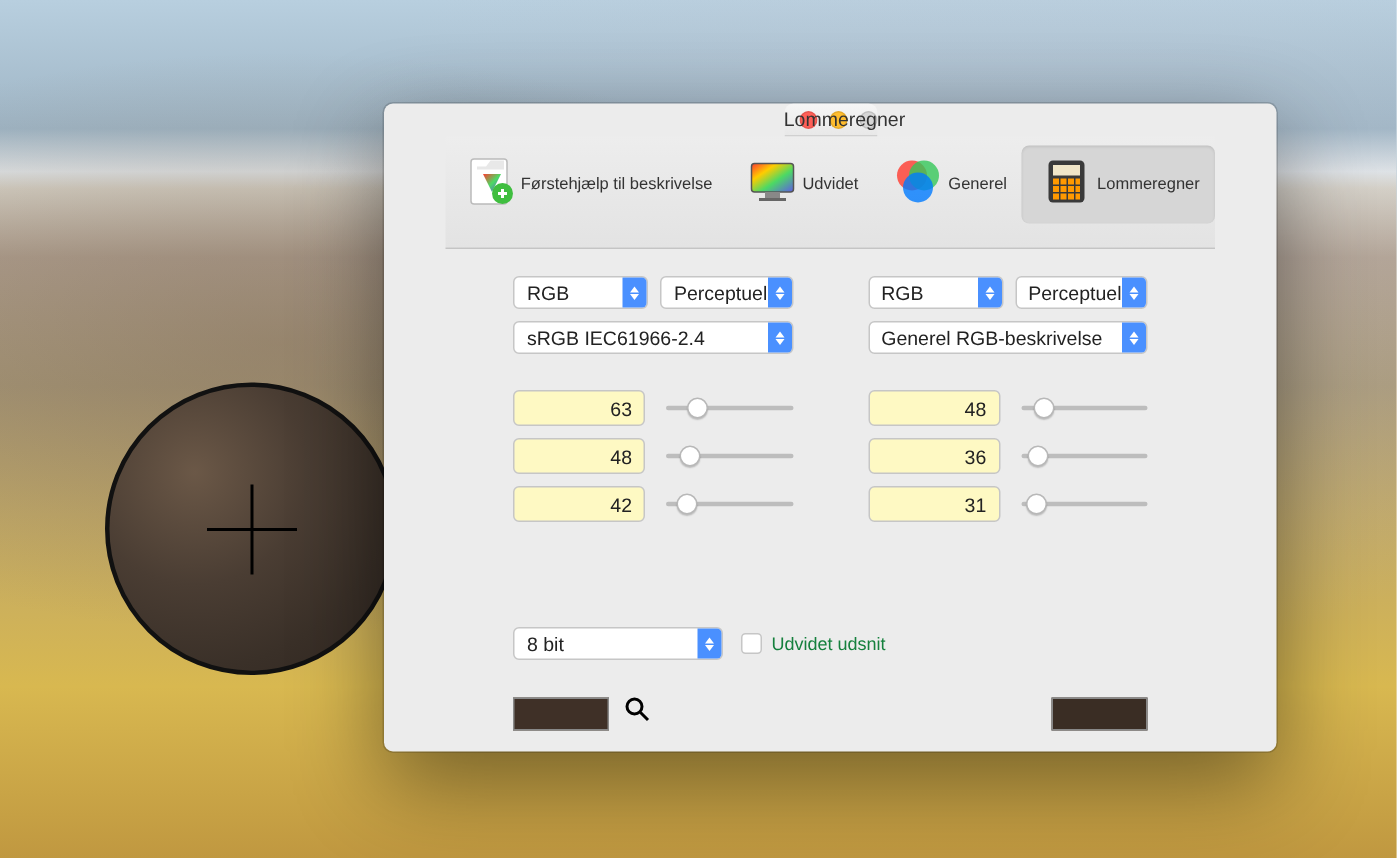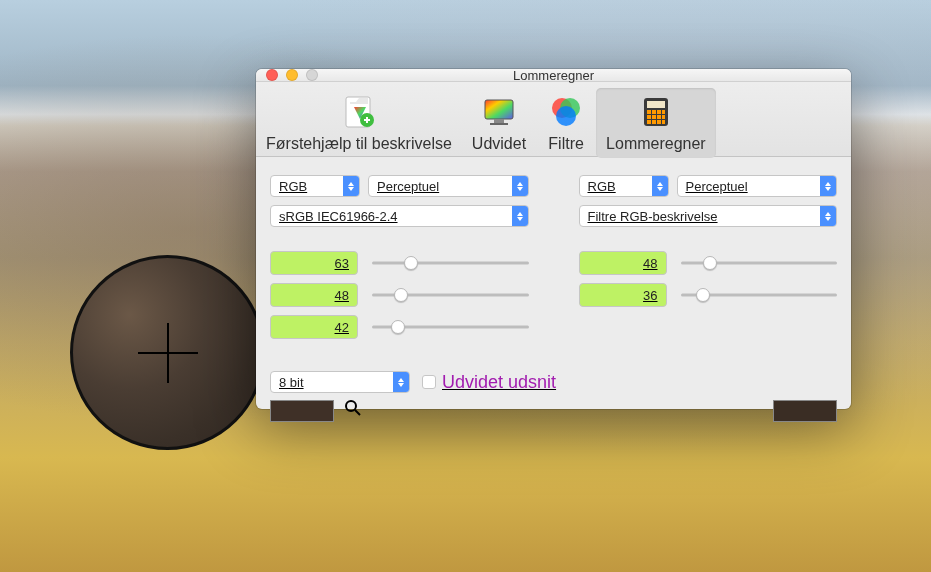--- a/index.html
+++ b/index.html
@@ -32,25 +32,25 @@
   .loupe::after {
     content:""; position:absolute; left:50%; top:50%;
     width:60px; height:60px; transform:translate(-50%,-50%);
     background:
       linear-gradient(#000,#000) center/2px 60px no-repeat,
       linear-gradient(#000,#000) center/60px 2px no-repeat;
   }
   
   .window {
     position: absolute; left: 256px; top: 69px;
-    width: 595px; height: 340px;
+    width: 595px; height: 432px;
     background: #ececec;
     border-radius: 6px;
     box-shadow: 0 20px 60px rgba(0,0,0,.45), 0 0 0 1px rgba(0,0,0,.15);
-    display: flex; flex-direction: column;
+    display: flex; flex-direction: column; align-items: center;
   }
   .titlebar {
     height: 22px; display:flex; align-items:center;
     border-top-left-radius:6px; border-top-right-radius:6px;
     background: linear-gradient(#f6f6f6,#e8e8e8);
     border-bottom:1px solid #d0d0d0;
     position: relative;
   }
   .traffic { display:flex; gap:8px; padding-left:10px; }
   .light { width:12px; height:12px; border-radius:50%; border:1px solid rgba(0,0,0,.1); }
@@ -58,30 +58,30 @@
   .light.yellow { background:#ffbd2e; }
   .light.grey { background:#d6d6d6; }
   .title { position:absolute; left:0; right:0; text-align:center; font-size:13px; color:#333; pointer-events:none; }
   .toolbar {
     height: 75px; display:flex; align-items:flex-start;
     background: linear-gradient(#ededed,#e3e3e3);
     border-bottom:1px solid #c4c4c4;
     padding-top:6px;
   }
   .tool-item {
-    display:flex; flex-direction:column; align-items:center;
-    padding:4px 10px 5px; font-size:16px; color:#333;
+    display:flex; align-items:center;
+    padding:4px 10px 5px; font-size:11px; color:#333;
     border-radius:5px;
     cursor:default;
   }
   .tool-item.selected { background:#d6d6d6; box-shadow:inset 0 1px 2px rgba(0,0,0,.1); }
   .tool-icon { width:40px; height:40px; margin-bottom:3px; display:flex; align-items:center; justify-content:center; }
   .pane {
     flex:1; padding:18px 14px 14px;
-    display:grid; grid-template-columns: 1fr 1fr; column-gap:50px;text-decoration:underline;
+    display:grid; grid-template-columns: 1fr 1fr; column-gap:50px;
   }
   .select {
     display:inline-flex; align-items:center; justify-content:space-between;
     background:#fff; border:1px solid #c6c6c6; border-radius:4px;
     height:22px; padding:0 0 0 8px; font-size:13px; color:#222;
   }
   .select .arrows {
     width:16px; height:20px; background:#4a90ff; border-radius:0 3px 3px 0;
     display:flex; flex-direction:column; align-items:center; justify-content:center; gap:1px;
   }
@@ -91,41 +91,41 @@
   .select .arrows::before { border-bottom:4px solid #fff; }
   .select .arrows::after  { border-top:4px solid #fff; }
   .row { display:flex; gap:8px; margin-bottom:8px; }
   .col-left .row.first .select:first-child,
   .col-right .row.first .select:first-child { width:90px; }
   .col-left .row.first .select:last-child,
   .col-right .row.first .select:last-child { flex:1; }
   .select.wide { width:100%; }
   .slider-row { display:flex; align-items:center; gap:14px; margin-bottom:8px; }
   .numfield {
-    width:88px; height:24px; background:#bef264; border:1px solid #c6c6c6; border-radius:4px;
+    width:88px; height:24px; background:#fef9c3; border:1px solid #c6c6c6; border-radius:4px;
     font-size:13px; text-align:right; padding:0 8px; color:#222;
   }
   .slider {
     flex:1; height:18px; position:relative;
   }
   .slider .track {
     position:absolute; left:0; right:0; top:50%; transform:translateY(-50%);
     height:3px; background:#bdbdbd; border-radius:2px;
   }
   .slider .thumb {
     position:absolute; top:50%; transform:translate(-50%,-50%);
     width:14px; height:14px; border-radius:50%; background:#fff;
     border:1px solid #b8b8b8; box-shadow:0 1px 1px rgba(0,0,0,.2);
   }
   .col-sliders { margin-top:24px; }
   .bottom-area { grid-column:1/3; display:flex; align-items:flex-end; justify-content:space-between; margin-top:24px;}
-  .bottom-left { display:flex; flex-direction:column; gap:6px; }
+  .bottom-left { display:flex; flex-direction:column; gap:24px; }
   .bit-row { display:flex; align-items:center; gap:12px; }
   .select.bit { width:140px; }
-  .check { display:flex; align-items:center; gap:6px; color:#a21caf; font-size:18px; }
+  .check { display:flex; align-items:center; gap:6px; color:#15803d; font-size:12px; }
   .check .box { width:14px; height:14px; border:1px solid #c6c6c6; border-radius:3px; background:#fff; }
   .swatch-row { display:flex; align-items:center; gap:10px; }
   .swatch { width:64px; height:22px; border:1px solid #888; background:#3a2e25; }
   .mag-icon { font-size:18px; color:#000; }
   .bottom-right { align-self:flex-end; }
 </style>
 </head>
 <body>
 
 <div class="desktop-bg"></div>
@@ -181,21 +181,21 @@
       <span>Udvidet</span>
     </div>
     <div class="tool-item">
       <div class="tool-icon">
         <svg width="38" height="38" viewBox="0 0 38 38">
           <circle cx="15" cy="15" r="10" fill="#ff3b30" opacity=".8"></circle>
           <circle cx="23" cy="15" r="10" fill="#34c759" opacity=".8"></circle>
           <circle cx="19" cy="23" r="10" fill="#007aff" opacity=".8"></circle>
         </svg>
       </div>
-      <span>Filtre</span>
+      <span>Generel</span>
     </div>
     <div class="tool-item selected">
       <div class="tool-icon">
         <svg width="38" height="38" viewBox="0 0 38 38">
           <rect x="7" y="5" width="24" height="28" rx="3" fill="#3a3a3a"></rect>
           <rect x="10" y="8" width="18" height="7" fill="#f1e6c8"></rect>
           <g fill="#f90">
             <rect x="10" y="17" width="4" height="4"></rect>
               <rect x="15" y="17" width="4" height="4"></rect>
               <rect x="20" y="17" width="4" height="4"></rect>
@@ -265,37 +265,44 @@
           <span>RGB</span>
             <span class="arrows"></span>
         </div>
         <div class="select">
           <span>Perceptuel</span>
             <span class="arrows"></span>
         </div>
       </div>
       <div class="row">
         <div class="select wide">
-          <span>Filtre RGB-beskrivelse</span>
+          <span>Generel RGB-beskrivelse</span>
             <span class="arrows"></span>
         </div>
       </div>
       <div class="col-sliders">
         <div class="slider-row">
           <input class="numfield" value="48" style="">
           <div class="slider">
               <div class="track"></div>
               <div class="thumb" style="left: 18.8%;"></div>
             </div>
         </div>
         <div class="slider-row">
           <input class="numfield" value="36" style="">
           <div class="slider">
               <div class="track"></div>
               <div class="thumb" style="left: 14.1%;"></div>
+            </div>
+        </div>
+        <div class="slider-row">
+          <input class="numfield" value="31" style="">
+          <div class="slider">
+              <div class="track"></div>
+              <div class="thumb" style="left: 12.2%;"></div>
             </div>
         </div>
       </div>
     </div>
 
     <div class="bottom-area">
       <div class="bottom-left">
         <div class="bit-row">
           <div class="select bit">
             <span>8 bit</span>

